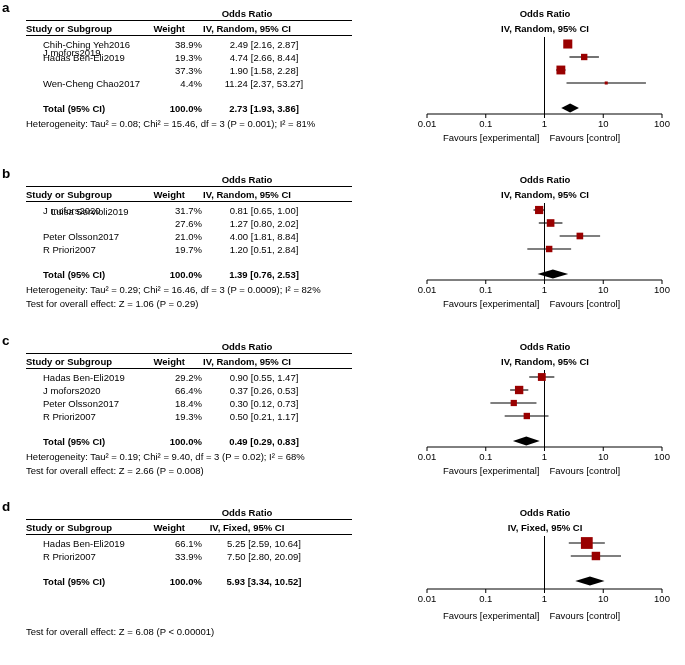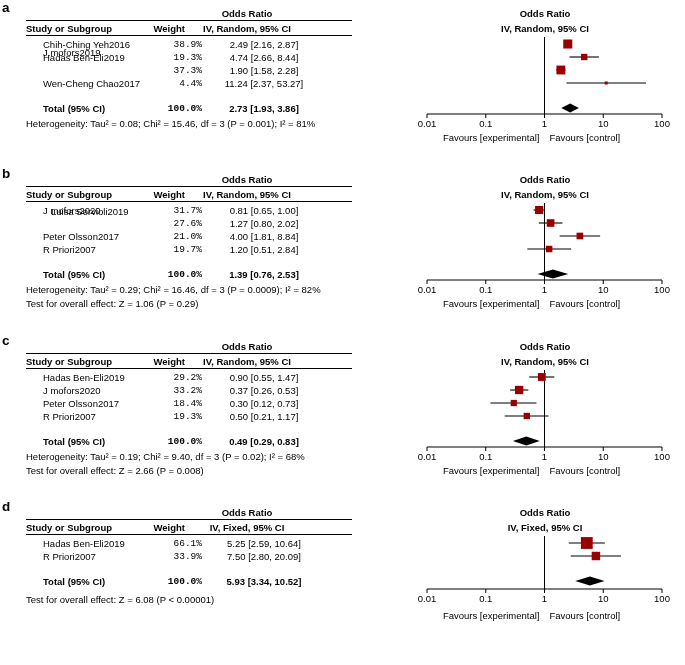--- a/index.html
+++ b/index.html
@@ -17,21 +17,21 @@
   .or-title   { left:186px; width:122px; text-align:center; top:8px; font-weight:bold; }
   .col-study  { left:26px;  top:23px; font-weight:bold; }
   .col-weight { left:113px; width:72px; text-align:right; top:23px; font-weight:bold; }
   .col-ci     { left:186px; width:122px; text-align:center; top:23px; font-weight:bold; }
   .plot-or-title { left:415px; width:260px; text-align:center; top:8px;  font-weight:bold; }
   .plot-method   { left:415px; width:260px; text-align:center; top:23px; font-weight:bold; }
   .rule { position:absolute; left:26px; width:326px; height:0; border-top:1px solid #000; }
   .rule1 { top:20px; } .rule2 { top:35px; }
   .rows { position:absolute; left:0; top:0; width:685px; height:166px;margin-left:17px; }
   .row-name   { left:26px; }
-  .row-weight { left:113px; width:72px; text-align:right;font-family:Liberation Mono, monospace; }
+  .row-weight { left:113px; width:72px; text-align:right; }
   .row-ci     { left:186px; width:122px; text-align:center; }
   .het, .overall { left:26px;text-align:center; }
   svg.plot { position:absolute; left:378px; top:0; width:307px; height:166px; overflow:visible; }
   svg.plot text { font-family:"Liberation Sans","DejaVu Sans",sans-serif; fill:#000; }
 </style>
 </head>
 <body>
 
 <div id="figure">
 
@@ -154,21 +154,21 @@
     <div class="t col-ci">IV, Random, 95% CI</div>
     <div class="t plot-or-title">Odds Ratio</div>
     <div class="t plot-method">IV, Random, 95% CI</div>
     <div class="rule rule1"></div>
     <div class="rule rule2"></div>
     <div class="rows">
         <div class="t row-name" style="top: 39px;">Hadas Ben-Eli2019</div>
         <div class="t row-weight" style="top: 39px;">29.2%</div>
         <div class="t row-ci" style="top: 39px;">0.90 [0.55, 1.47]</div>
         <div class="t row-name" style="top: 52px;">J mofors2020</div>
-        <div class="t row-weight" style="top: 52px;">33.2%</div>
+        <div class="t row-weight" style="top: 52px;">66.4%</div>
         <div class="t row-ci" style="top: 52px;">0.37 [0.26, 0.53]</div>
         <div class="t row-name" style="top: 65px;">Peter Olsson2017</div>
         <div class="t row-weight" style="top: 65px;">18.4%</div>
         <div class="t row-ci" style="top: 65px;">0.30 [0.12, 0.73]</div>
         <div class="t row-name" style="top: 78px;">R Priori2007</div>
         <div class="t row-weight" style="top: 78px;">19.3%</div>
         <div class="t row-ci" style="top: 78px;">0.50 [0.21, 1.17]</div>
         <div class="t row-name b" style="top: 103px;">Total (95% CI)</div>
         <div class="t row-weight b" style="top: 103px;">100.0%</div>
         <div class="t row-ci b" style="top: 103px;">0.49 [0.29, 0.83]</div>
@@ -216,21 +216,21 @@
         <div class="t row-name" style="top: 39px;">Hadas Ben-Eli2019</div>
         <div class="t row-weight" style="top: 39px;">66.1%</div>
         <div class="t row-ci" style="top: 39px;">5.25 [2.59, 10.64]</div>
         <div class="t row-name" style="top: 52px;">R Priori2007</div>
         <div class="t row-weight" style="top: 52px;">33.9%</div>
         <div class="t row-ci" style="top: 52px;">7.50 [2.80, 20.09]</div>
         <div class="t row-name b" style="top: 77px;">Total (95% CI)</div>
         <div class="t row-weight b" style="top: 77px;">100.0%</div>
         <div class="t row-ci b" style="top: 77px;">5.93 [3.34, 10.52]</div>
       </div>
-    <div class="t overall" style="top: 95px;">Test for overall effect: Z = 6.08 (P &lt; 0.00001)</div>
+    <div class="t overall" style="top: 127px;">Test for overall effect: Z = 6.08 (P &lt; 0.00001)</div>
     <svg class="plot">
         <line x1="166.5" y1="37" x2="166.5" y2="90" stroke="#000000" stroke-width="1"></line>
         <line x1="49" y1="90" x2="284" y2="90" stroke="#000000" stroke-width="1"></line>
         <line x1="49" y1="90" x2="49" y2="94" stroke="#000000" stroke-width="1"></line>
         <text x="49" y="103" text-anchor="middle" font-size="9.5px">0.01</text>
         <line x1="107.75" y1="90" x2="107.75" y2="94" stroke="#000000" stroke-width="1"></line>
         <text x="107.75" y="103" text-anchor="middle" font-size="9.5px">0.1</text>
         <line x1="166.5" y1="90" x2="166.5" y2="94" stroke="#000000" stroke-width="1"></line>
         <text x="166.5" y="103" text-anchor="middle" font-size="9.5px">1</text>
         <line x1="225.25" y1="90" x2="225.25" y2="94" stroke="#000000" stroke-width="1"></line>

